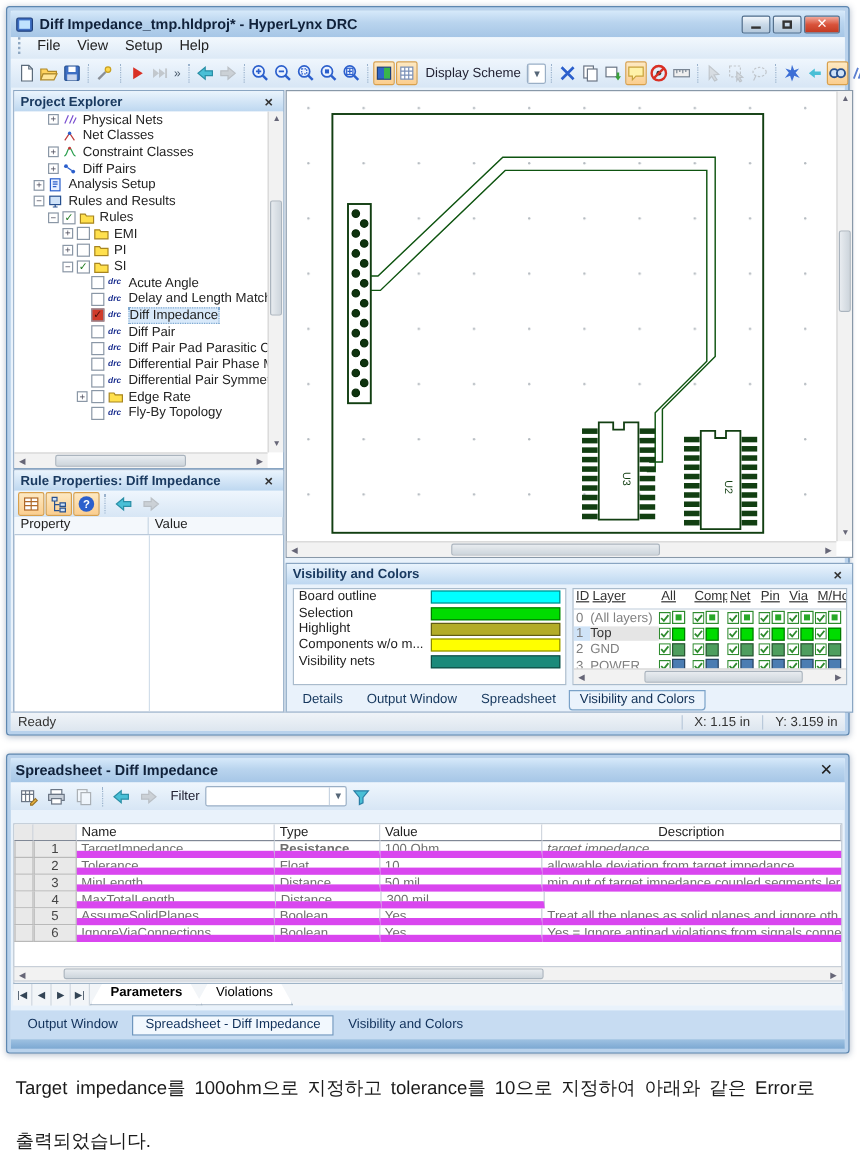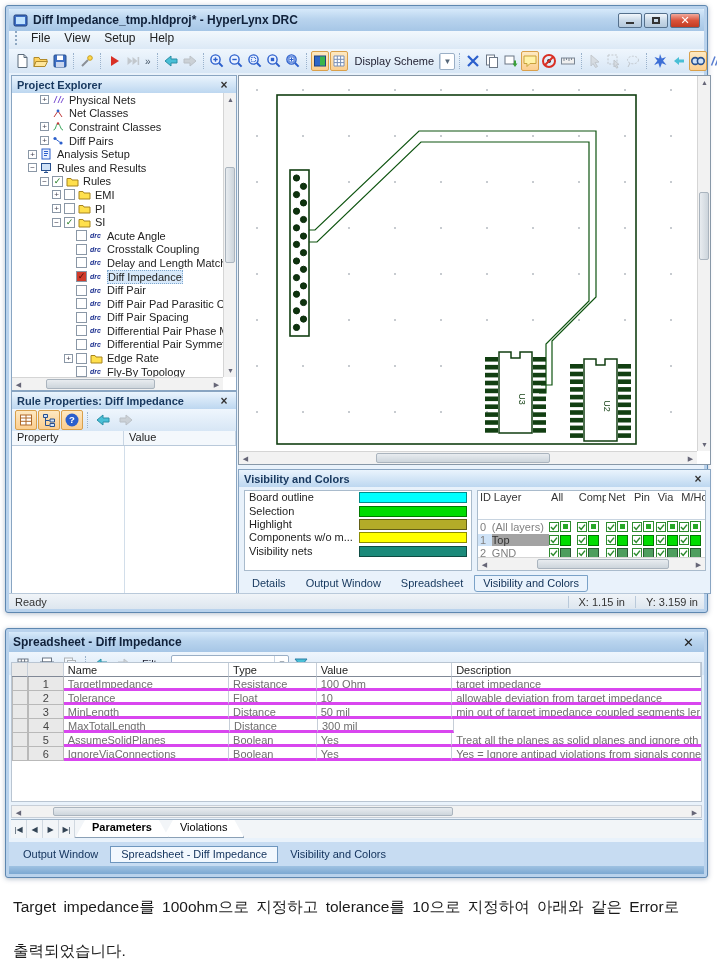--- a/index.html
+++ b/index.html
@@ -56,31 +56,31 @@
   .thumbv{position:absolute;left:1px;right:1px;border:1px solid #AAB4BE;border-radius:2px;background:linear-gradient(90deg,#E8ECF0,#CDD5DC);}
   .thumbh{position:absolute;top:1px;bottom:1px;border:1px solid #AAB4BE;border-radius:2px;background:linear-gradient(#E8ECF0,#CDD5DC);}
   .sarrow{position:absolute;font-size:7px;color:#667;width:13px;height:13px;display:flex;align-items:center;justify-content:center;}
   
   .vistbl{font-size:11px;color:#808080;}
   .vrow{height:13.4px;display:flex;align-items:center;}
   .sw{height:11px;border:1px solid rgba(0,0,0,.45);}
   .sw.mixed{background:#fff;border:1px solid #2E8B2E;position:relative;}
   .sw.mixed i{position:absolute;left:50%;top:50%;width:5px;height:5px;margin:-2.5px 0 0 -2.5px;background:#27A827;}
   .sw.mixed.dark i{background:#1E6E1E;}
-  .lt-hdr{display:flex;font-size:11px;color:#333;height:29px;border-bottom:1px solid #C8D4E0;}
+  .lt-hdr{display:flex;font-size:11px;color:#333;height:17px;border-bottom:1px solid #C8D4E0;text-decoration:underline;}
   .cellpair{display:flex;align-items:center;gap:1px;}
   .tabsbar{position:absolute;display:flex;align-items:flex-start;gap:2px;font-size:11px;color:#14365C;padding:1px 2px 0 2px;}
   .tab{padding:1px 8px 2px;border:1px solid transparent;white-space:nowrap;}
   .tab.active{background:#EAF3FC;border-color:#7AA2C8;border-radius:0 0 3px 3px;font-weight:normal;color:#0F2F55;}
   .statusbar{position:absolute;left:0;right:0;height:16px;display:flex;align-items:center;
     background:linear-gradient(#F0F4F8,#DDE6EF);border-top:1px solid #B9C9DA;font-size:11px;color:#333;padding:0 6px;}
   
   .grid{position:absolute;background:#fff;font-size:11px;color:#6E6E6E;}
   .grow{display:flex;height:14px;line-height:14px;white-space:nowrap;}
-  .gc{border-right:1px solid #C6CED8;border-bottom:3px solid #d946ef;padding:0 4px;overflow:hidden;}
+  .gc{border-right:1px solid #C6CED8;border-bottom:6px solid #d946ef;padding:0 4px;overflow:hidden;}
   .gnum{background:#E9E9E9;border:1px solid #B9B9B9;border-top:none;text-align:center;color:#444;padding:0;}
   .ghdr .gc{color:#222;border-bottom:1px solid #808896;background:#fff;}
   .sheettabs{position:absolute;display:flex;align-items:stretch;background:#F2F5F8;border-top:1px solid #9FB4C8;font-size:11px;}
   .navbtn{width:16px;display:flex;align-items:center;justify-content:center;color:#345;font-size:8px;border-right:1px solid #D0D8E0;}
   .stab{padding:1px 16px 2px;background:#fff;border:1px solid #8AA0B6;border-top:none;margin-right:-6px;
         clip-path:polygon(10px 0,calc(100% - 10px) 0,100% 100%,0 100%);}
   .stab.active{font-weight:bold;z-index:2;}
   .btabs{position:absolute;display:flex;gap:2px;background:#C7DCF2;padding:2px 2px 2px 4px;font-size:11px;color:#10305A;align-items:center;}
   .btab{padding:1px 10px 2px;}
   .btab.active{background:#F2F8FE;border:1px solid #6E96BE;}
@@ -414,61 +414,45 @@
               <span class="drctxt">drc</span>
             </span>
             <span class="tlab">Acute Angle</span>
           </div>
           <div class="trow" style="padding-left: 52px;">
             <span class="noexp"></span>
             <span class="cb "></span>
             <span class="ticon">
               <span class="drctxt">drc</span>
             </span>
-            <span class="tlab">Crosstalk Coupling</span>
+            <span class="tlab">Delay and Length Matching</span>
+          </div>
+          <div class="trow" style="padding-left: 52px;">
+            <span class="noexp"></span>
+            <span class="cb red">✓</span>
+            <span class="ticon">
+              <span class="drctxt">drc</span>
+            </span>
+            <span class="tlab sel">Diff Impedance</span>
           </div>
           <div class="trow" style="padding-left: 52px;">
             <span class="noexp"></span>
             <span class="cb "></span>
             <span class="ticon">
               <span class="drctxt">drc</span>
             </span>
-            <span class="tlab">Delay and Length Matching</span>
-          </div>
-          <div class="trow" style="padding-left: 52px;">
-            <span class="noexp"></span>
-            <span class="cb red">✓</span>
-            <span class="ticon">
-              <span class="drctxt">drc</span>
-            </span>
-            <span class="tlab sel">Diff Impedance</span>
+            <span class="tlab">Diff Pair</span>
           </div>
           <div class="trow" style="padding-left: 52px;">
             <span class="noexp"></span>
             <span class="cb "></span>
             <span class="ticon">
               <span class="drctxt">drc</span>
             </span>
-            <span class="tlab">Diff Pair</span>
-          </div>
-          <div class="trow" style="padding-left: 52px;">
-            <span class="noexp"></span>
-            <span class="cb "></span>
-            <span class="ticon">
-              <span class="drctxt">drc</span>
-            </span>
             <span class="tlab">Diff Pair Pad Parasitic Capacitanc</span>
-          </div>
-          <div class="trow" style="padding-left: 52px;">
-            <span class="noexp"></span>
-            <span class="cb "></span>
-            <span class="ticon">
-              <span class="drctxt">drc</span>
-            </span>
-            <span class="tlab">Diff Pair Spacing</span>
           </div>
           <div class="trow" style="padding-left: 52px;">
             <span class="noexp"></span>
             <span class="cb "></span>
             <span class="ticon">
               <span class="drctxt">drc</span>
             </span>
             <span class="tlab">Differential Pair Phase Matching</span>
           </div>
           <div class="trow" style="padding-left: 52px;">
@@ -747,21 +731,21 @@
                   <rect x="0.5" y="0.5" width="9" height="9" fill="#fff" stroke="#2E8B2E"></rect>
                   <path d="M2 5l2.2 2.4L8 2.6" fill="none" stroke="#2E8B2E" stroke-width="1.5"></path>
                 </svg>
                 <span class="sw mixed" style="width:11px;">
                   <i></i>
                 </span>
               </div>
             </div>
             <div class="vrow">
               <div style="width:14px;padding-left:2px;background:#CFE3F7;">1</div>
-              <div style="width:58px;background:#a3a3a3;color:#333;">Top</div>
+              <div style="width:58px;background:#e5e5e5;color:#333;">Top</div>
               <div class="cellpair" style="width:28px;">
                 <svg width="10" height="10" viewBox="0 0 10 10">
                   <rect x="0.5" y="0.5" width="9" height="9" fill="#fff" stroke="#2E8B2E"></rect>
                   <path d="M2 5l2.2 2.4L8 2.6" fill="none" stroke="#2E8B2E" stroke-width="1.5"></path>
                 </svg>
                 <span class="sw" style="width:11px;background:#00DC00;"></span>
               </div>
               <div class="cellpair" style="width:30px;">
                 <svg width="10" height="10" viewBox="0 0 10 10">
                   <rect x="0.5" y="0.5" width="9" height="9" fill="#fff" stroke="#2E8B2E"></rect>
@@ -1002,36 +986,36 @@
         <span class="tlabel">Filter</span>
         <span class="combo" style="width: 118px;">
           <span class="da">▼</span>
         </span>
         <span class="tbi">
           <svg width="16" height="16" viewBox="0 0 16 16">
             <path d="M2 3h12L9.5 8.5V13l-3 1.5V8.5z" fill="#49BFD6" stroke="#2A7FA6"></path>
           </svg>
         </span>
       </div>
-    <div class="grid" id="ss-grid" style="left:2px;top:30px;right:2px;height:140px;border:1px solid #B9C5D2;background:#fff;">
+    <div class="grid" id="ss-grid" style="left:2px;top:54px;right:2px;height:140px;border:1px solid #B9C5D2;background:#fff;">
         <div class="grow ghdr">
           <div class="gc" style="width:16px;background:#E9E9E9;"></div>
           <div class="gc" style="width:36px;background:#E9E9E9;"></div>
           <div class="gc" style="width:166px;">Name</div>
           <div class="gc" style="width:88px;">Type</div>
           <div class="gc" style="width:136px;">Value</div>
-          <div class="gc" style="width:250px;">Description</div>
+          <div class="gc" style="width:250px;text-align:center;">Description</div>
         </div>
         <div class="grow">
           <div class="gc gnum" style="width:16px;"></div>
           <div class="gc gnum" style="width:36px;">1</div>
           <div class="gc" style="width:166px;">TargetImpedance</div>
-          <div class="gc" style="width:88px;">Resistance</div>
+          <div class="gc" style="width:88px;font-weight:bold;">Resistance</div>
           <div class="gc" style="width:136px;">100 Ohm</div>
-          <div class="gc" style="width:250px;border-right:none;">target impedance</div>
+          <div class="gc" style="width:250px;border-right:none;font-style:italic;">target impedance</div>
         </div>
         <div class="grow">
           <div class="gc gnum" style="width:16px;"></div>
           <div class="gc gnum" style="width:36px;">2</div>
           <div class="gc" style="width:166px;">Tolerance</div>
           <div class="gc" style="width:88px;">Float</div>
           <div class="gc" style="width:136px;">10</div>
           <div class="gc" style="width:250px;border-right:none;">allowable deviation from target impedance</div>
         </div>
         <div class="grow">

